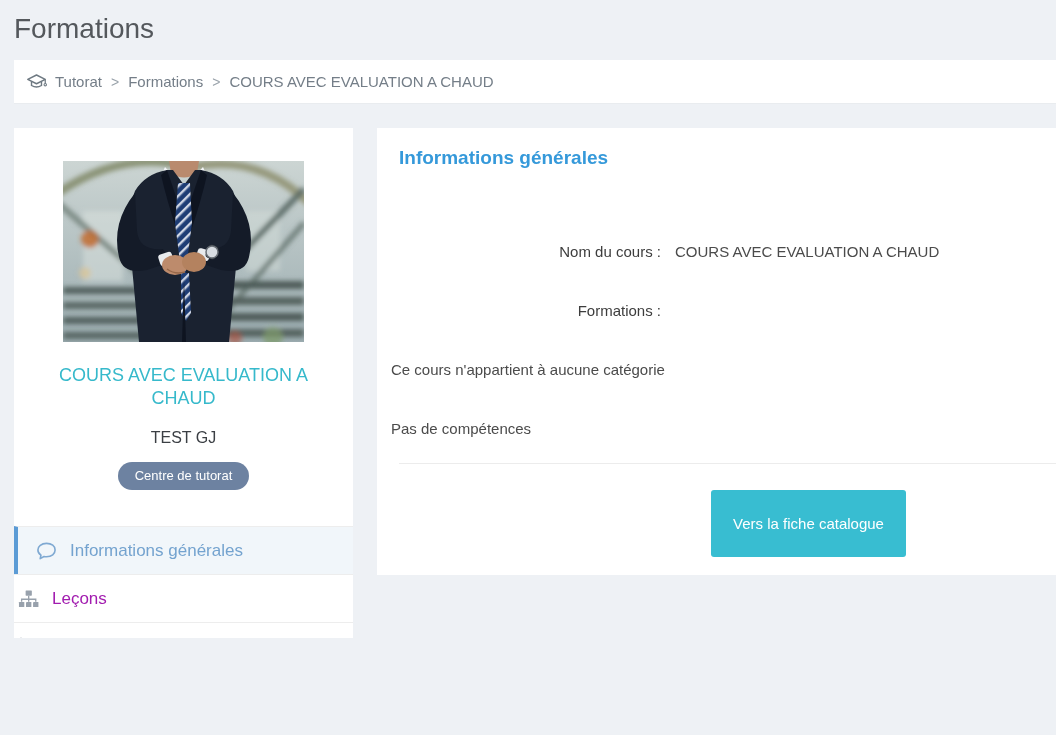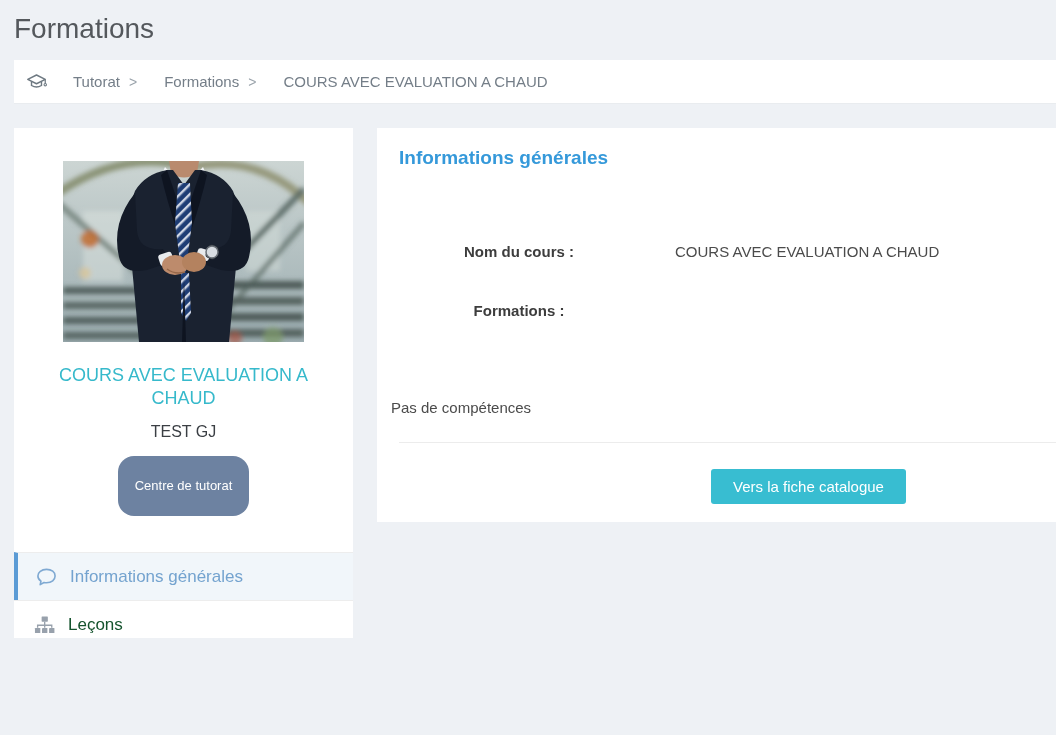--- a/index.html
+++ b/index.html
@@ -7,49 +7,49 @@
   body { font-family:"Liberation Sans", sans-serif; }
   .frame { width:1056px; height:638px; overflow:hidden; position:relative; background:#eef1f5; }
   .page { width:1240px; }
 
   .page-title { font-size:28px; font-weight:300; color:#54585c; padding:12px 14px 0; line-height:34px; }
 
   .breadcrumb { margin:14px 0 0 14px; background:#ffffff; height:44px; display:flex; align-items:center;
     padding:0 12px; font-size:15px; color:#747e88; border-bottom:1px solid #e9ecef; }
   .breadcrumb .bc-icon { width:21px; height:18px; margin-right:8px; flex:0 0 auto; }
   .breadcrumb .sep { margin:0 9px; color:#9aa3ab; font-size:14px; }
-  .breadcrumb .crumb { color:#747e88; text-decoration:none;margin-left:18px; }
+  .breadcrumb .crumb { color:#747e88; text-decoration:none; }
 
   .content { display:flex; align-items:flex-start; margin:24px 0 0 14px; }
 
   
   .card { width:339px; height:607px; background:#fff; display:flex; flex-direction:column; align-items:center;
     border-bottom:1px solid #dde2e8; flex:0 0 auto; }
   .photo { margin-top:33px; width:241px; height:181px; display:block; }
   .card-title { margin:22px 16px 0; font-size:18px; line-height:23px; color:#36b9cb; text-align:center; }
-  .card-subtitle { margin-top:13px; font-size:16px; color:#3b3f44; }
+  .card-subtitle { margin-top:19px; font-size:16px; color:#3b3f44; }
   .badge { margin-top:15px; background:#6d82a1; color:#fff; font-size:13px; line-height:16px;
-    padding:22px 17px; border-radius:16px; border:none; cursor:pointer; font-family:inherit; }
+    padding:6px 17px; border-radius:16px; border:none; cursor:pointer; font-family:inherit; }
   .menu { margin-top:36px; width:100%; }
   .menu-item { display:flex; align-items:center; height:48px; border-top:1px solid #ededed;
-    padding-left:20px; color:#14532d; font-size:17px; cursor:pointer; background:#fff; }
+    padding-left:4px; color:#a21caf; font-size:17px; cursor:pointer; background:#fff; }
   .menu-item .mi-icon { width:21px; height:20px; margin-right:13px; flex:0 0 auto; }
   .menu-item.active { background:#f1f6fa; border-left:4px solid #5b9bd5; padding-left:18px; color:#74a3cf; }
 
   
   .main-panel { flex:1 1 auto; margin-left:24px; background:#fff; padding:17px 0 18px; }
   .main-heading { padding-left:22px; color:#3599da; font-size:19px; font-weight:700; line-height:26px; }
   .fields { margin-top:70px; }
   .field-row { display:flex; margin-bottom:38px; font-size:15px; line-height:21px; }
   .field-row:last-child { margin-bottom:20px; }
-  .field-label { width:284px; text-align:center; font-weight:700; color:#3d3d3d; flex:0 0 auto; }
+  .field-label { width:284px; text-align:right; font-weight:400; color:#3d3d3d; flex:0 0 auto; }
   .field-value { margin-left:14px; color:#4b4b4b; }
   .divider { border-top:1px solid #ececec; margin:24px 0 0 22px; }
   .catalog-btn { display:block; margin:26px auto 0; background:#38bdd1; color:#fff; border:none;
-    font-size:15px; padding:9px 22px; border-radius:3px; cursor:pointer; font-family:inherit; }
+    font-size:15px; padding:25px 22px; border-radius:3px; cursor:pointer; font-family:inherit; }
 </style>
 </head>
 <body>
 
 <div class="frame">
   <div class="page">
 
     <div class="page-title">Formations</div>
 
     <div class="breadcrumb">
@@ -173,20 +173,21 @@
         <div class="fields">
           <div class="field-row">
             <span class="field-label">Nom du cours :</span>
             <span class="field-value">COURS AVEC EVALUATION A CHAUD</span>
           </div>
           <div class="field-row">
             <span class="field-label">Formations :</span>
             <span class="field-value"></span>
           </div>
           <div class="field-row">
+            <span class="field-value">Ce cours n'appartient à aucune catégorie</span>
           </div>
           <div class="field-row">
             <span class="field-value">Pas de compétences</span>
           </div>
         </div>
 
         <div class="divider"></div>
         <button class="catalog-btn">Vers la fiche catalogue</button>
       </div>
 

